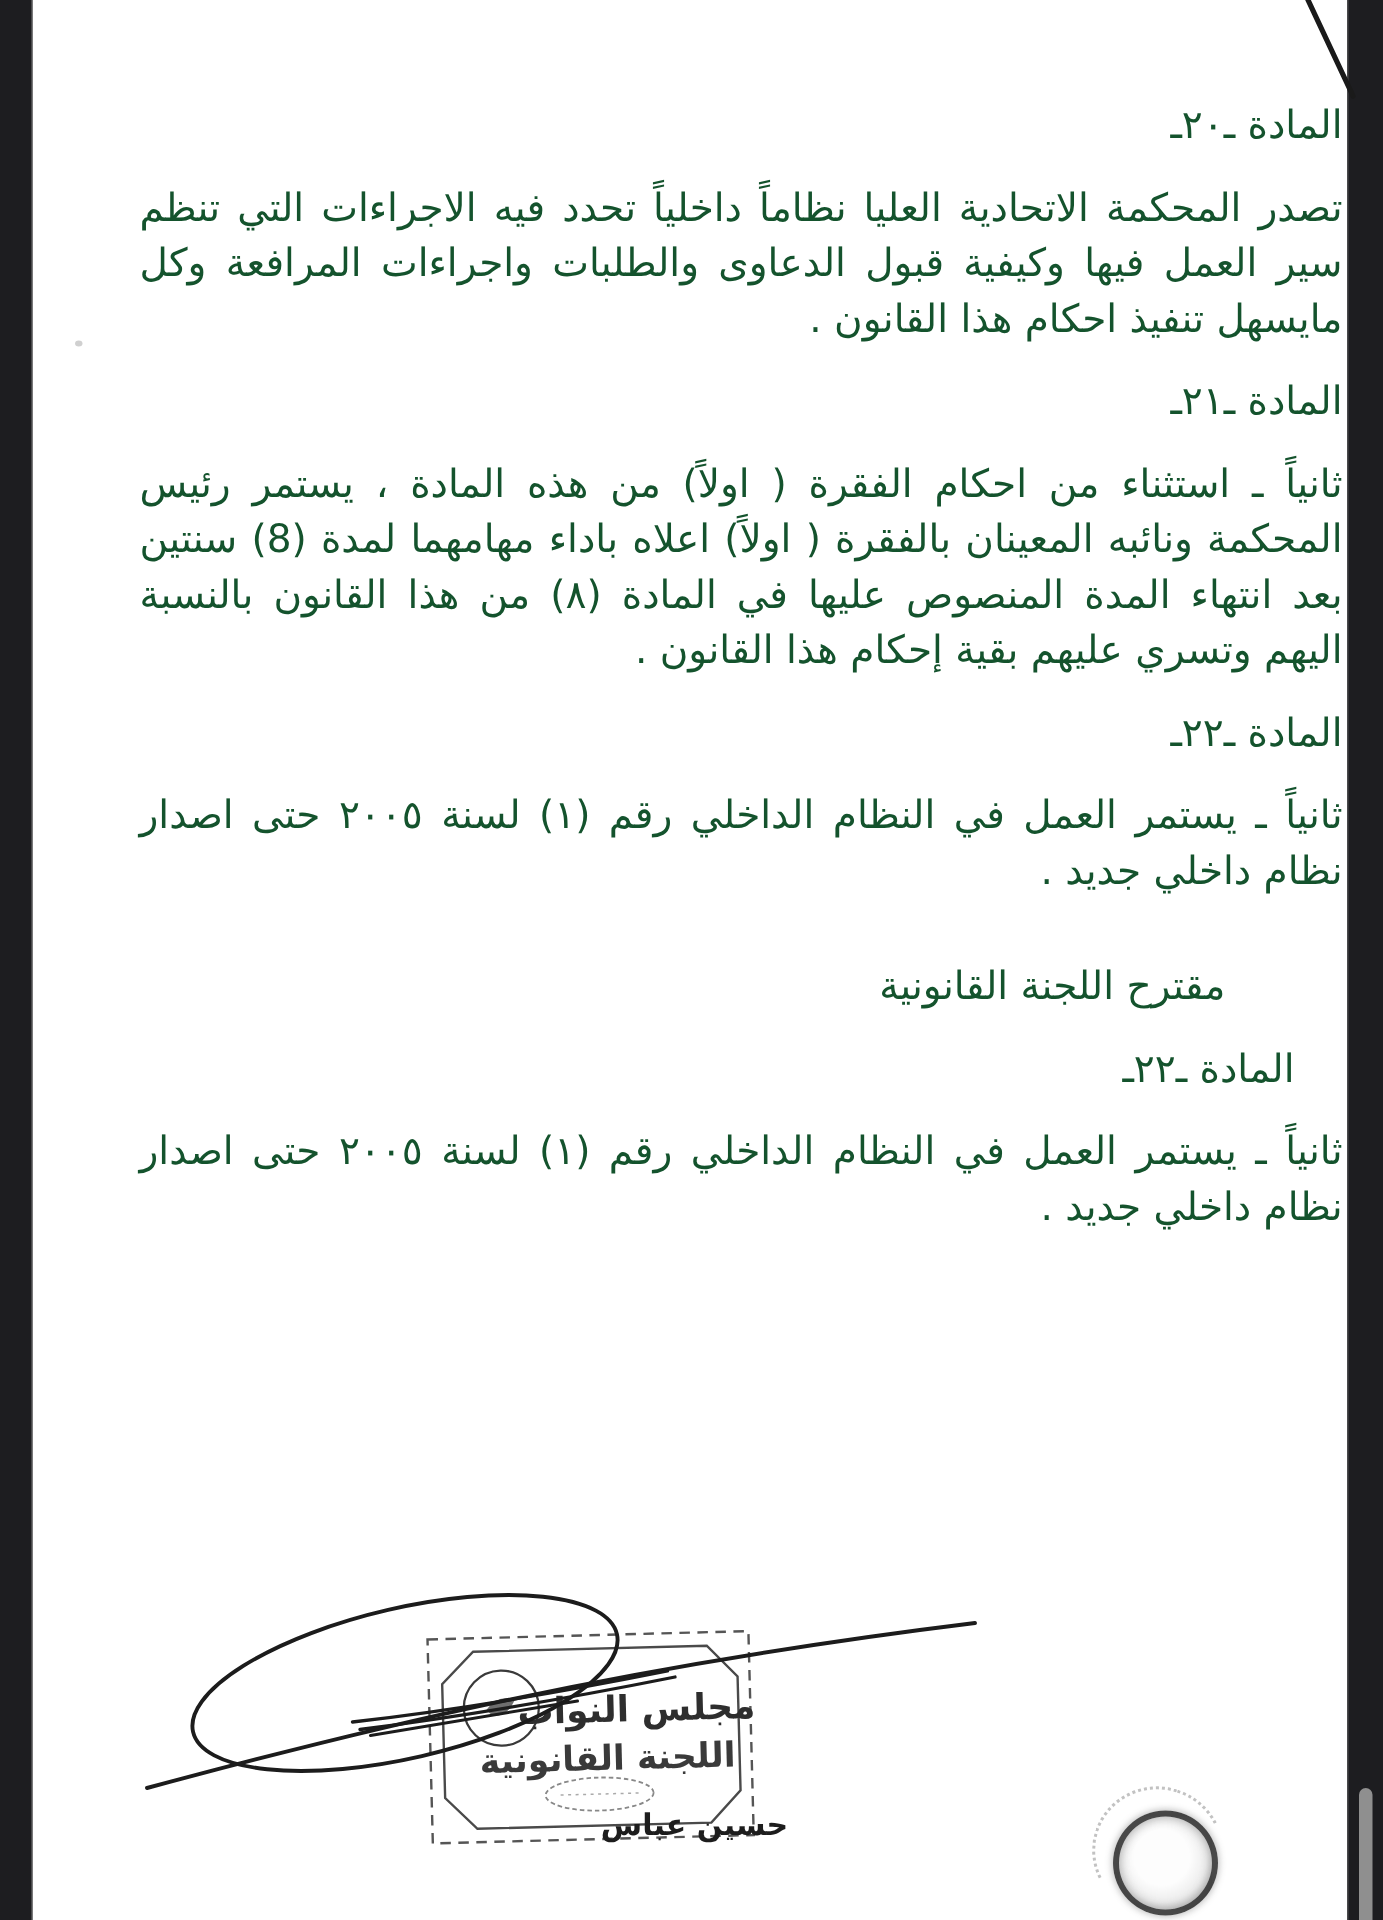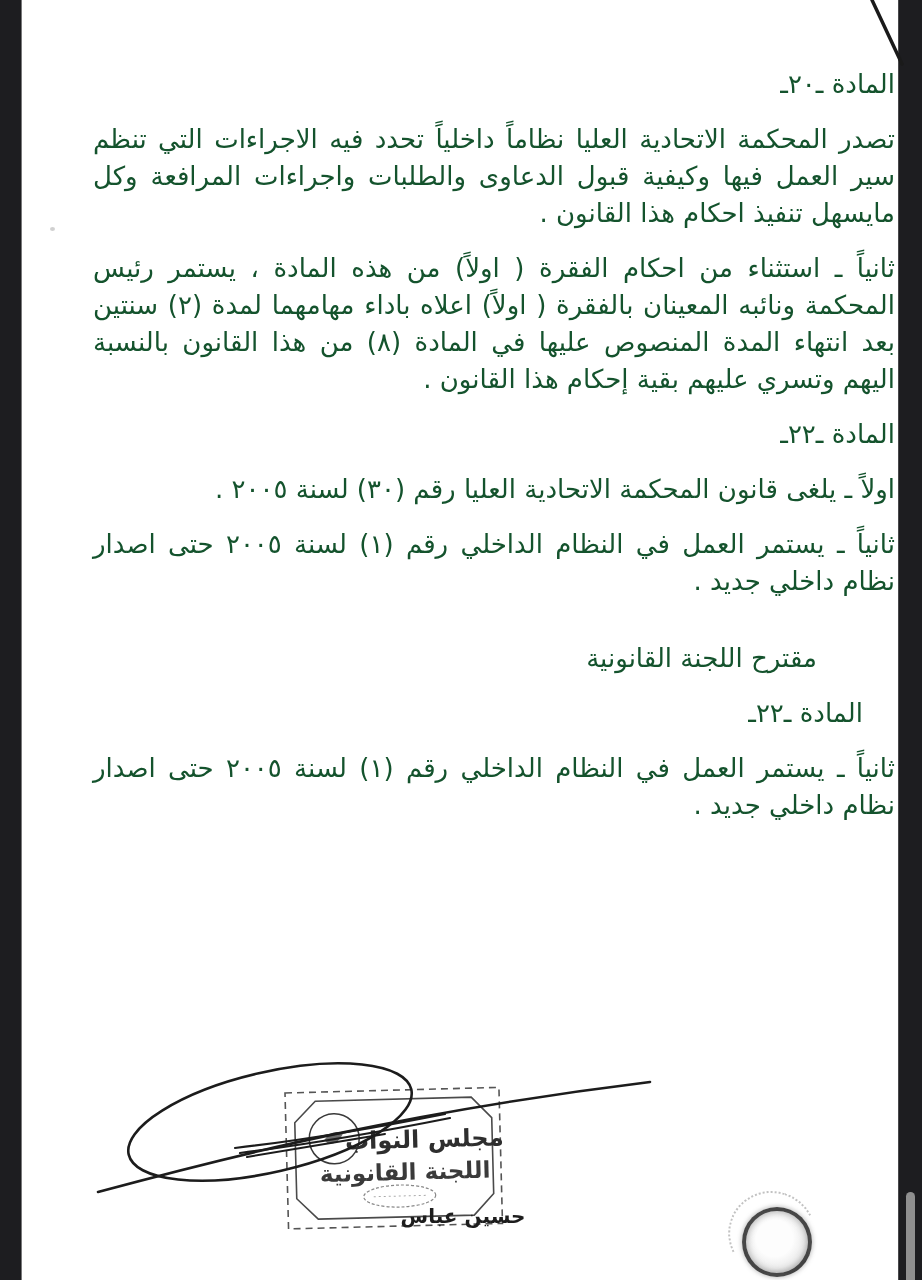--- a/index.html
+++ b/index.html
@@ -57,23 +57,23 @@
     background:rgba(120,120,120,.35);
   }
   .stamp-text{font-family:"DejaVu Sans", sans-serif;font-weight:bold;direction:rtl;}
 </style>
 </head>
 <body>
 
 <div class="content" dir="rtl" lang="ar">
   <div class="blk h">المادة ـ٢٠ـ</div>
   <div class="blk p">تصدر المحكمة الاتحادية  العليا نظاماً داخلياً تحدد فيه الاجراءات التي تنظم سير العمل فيها وكيفية قبول الدعاوى والطلبات واجراءات المرافعة وكل مايسهل تنفيذ احكام هذا القانون .</div>
-  <div class="blk p">ثانياً ـ استثناء من احكام الفقرة ( اولاً) من هذه المادة ، يستمر رئيس المحكمة ونائبه المعينان بالفقرة ( اولاً) اعلاه باداء مهامهما لمدة (٢) سنتين بعد انتهاء المدة المنصوص عليها في المادة (٨) من هذا القانون بالنسبة اليهم وتسري عليهم بقية إحكام هذا القانون .</div>
+  <div class="blk h">المادة ـ٢١ـ</div>
+  <div class="blk p">ثانياً ـ استثناء من احكام الفقرة ( اولاً) من هذه المادة ، يستمر رئيس المحكمة ونائبه المعينان بالفقرة ( اولاً) اعلاه باداء مهامهما لمدة (8) سنتين بعد انتهاء المدة المنصوص عليها في المادة (٨) من هذا القانون بالنسبة اليهم وتسري عليهم بقية إحكام هذا القانون .</div>
   <div class="blk h">المادة ـ٢٢ـ</div>
-  <div class="blk p">اولاً ـ يلغى قانون المحكمة الاتحادية العليا رقم (٣٠) لسنة ٢٠٠٥ .</div>
   <div class="blk p">ثانياً ـ يستمر العمل في النظام الداخلي رقم (١) لسنة ٢٠٠٥ حتى اصدار نظام داخلي جديد .</div>
   <div class="blk h indent-a">مقترح اللجنة القانونية</div>
   <div class="blk h indent-b">المادة ـ٢٢ـ</div>
   <div class="blk p">ثانياً ـ يستمر العمل في النظام الداخلي رقم (١) لسنة ٢٠٠٥ حتى اصدار نظام داخلي جديد .</div>
 </div>
 
 <div class="band-left"></div>
 <div class="band-right">
   <div class="scroll-thumb"></div>
 </div>

